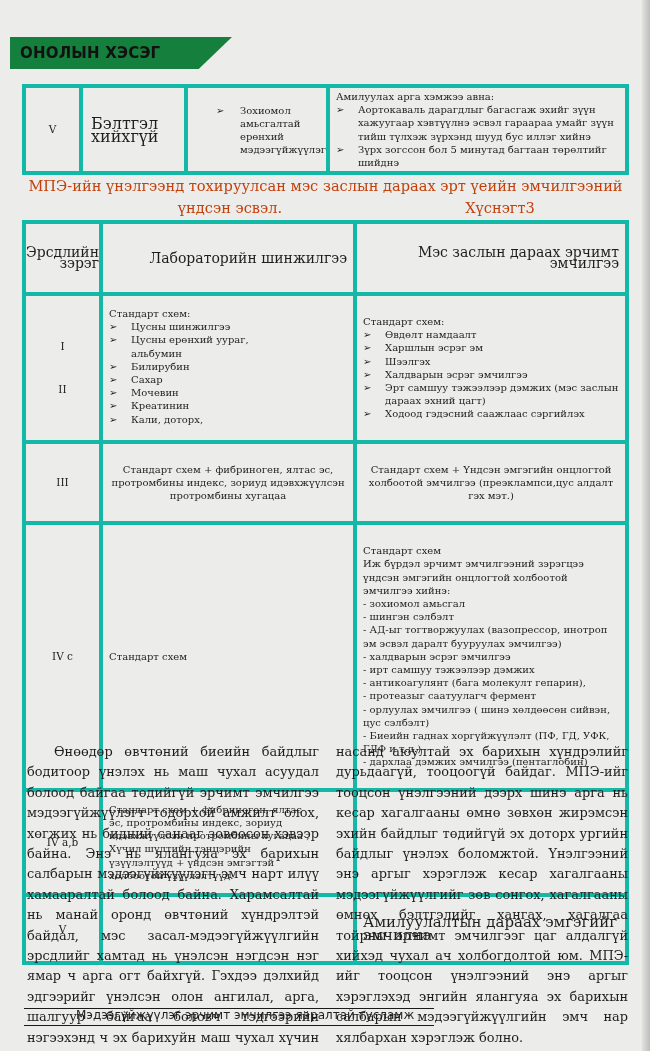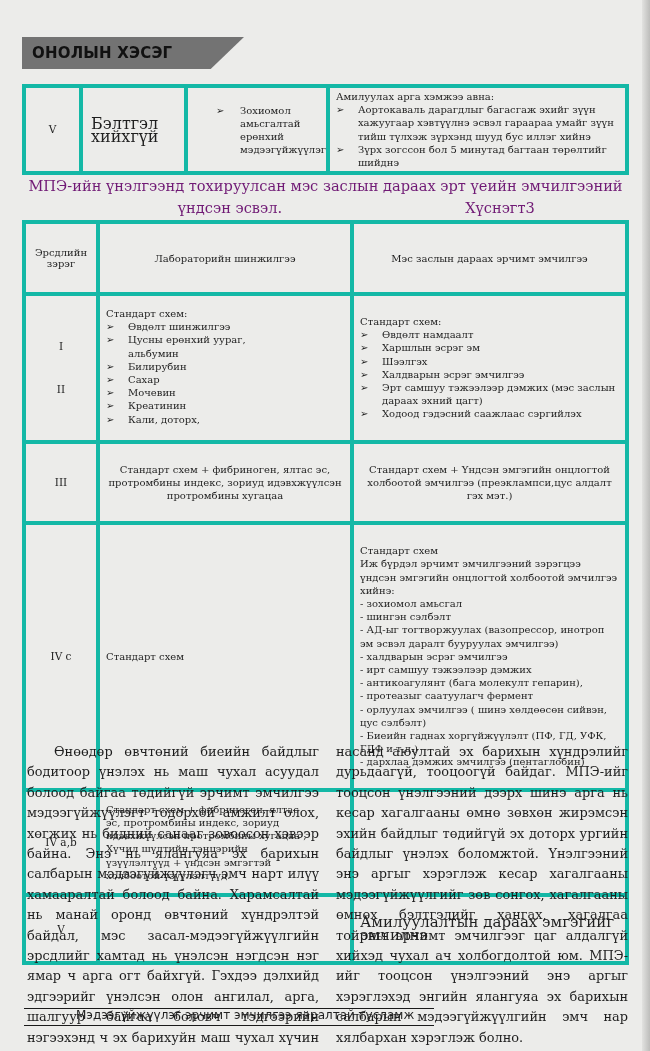--- a/index.html
+++ b/index.html
@@ -8,22 +8,22 @@
     background: #ececea;
     font-family: "DejaVu Serif", serif;
     color: #1f1f1f;
     position: relative;
   }
   .page-edge {
     position: absolute; right: 0; top: 0; width: 8px; height: 1051px;
     background: linear-gradient(to right, #e2e2e0, #bdbdbb);
   }
   .section-banner {
-    position: absolute; left: 22px; top: 37px; width: 222px; height: 32px;
-    background: #737373;
+    position: absolute; left: 10px; top: 37px; width: 222px; height: 32px;
+    background: #15803d;
     clip-path: polygon(0 0, 100% 0, 85% 100%, 0 100%);
   }
   .section-banner span {
     position: absolute; left: 10px; top: 7px;
     font-family: "DejaVu Sans", sans-serif; font-weight: bold;
     font-size: 15px; color: #111; letter-spacing: 0.2px;
   }
   table { border-collapse: collapse; position: absolute; }
   td { border: 4px solid #14b8a6; vertical-align: middle; padding: 0; font-size: 9.6px; line-height: 13px; }
   .t1 { left: 22px; top: 84px; width: 607px; height: 85px; }
@@ -31,31 +31,31 @@
   .t1 td.c2 { width: 93px; padding-left: 8px; font-size: 16px; }
   .t1 td.c3 { width: 137px; font-size: 10px; }
   .t1 td.c4 { padding: 2px 6px 2px 6px; vertical-align: top; font-size: 10px; line-height: 13.2px; }
   .bullet-row { display: flex; }
   .arrow { width: 22px; flex: 0 0 22px; font-family: "DejaVu Sans", sans-serif; font-size: 10px; }
   .t1 td.c3 .inner { display: flex; padding-left: 28px; }
   .t1 td.c3 .inner .arrow { width: 24px; flex: 0 0 24px; }
 
   .table-title {
     position: absolute; left: 22px; width: 607px; text-align: center;
-    font-size: 14.6px; line-height: 20px; color: #701a75;
+    font-size: 14.6px; line-height: 20px; color: #c2410c;
   }
   .tt1 { top: 176px; }
   .tt2 { top: 198px; left: 130px; width: 200px; }
   .tt3 { top: 198px; left: 400px; width: 200px; }
 
   .t2 { left: 22px; top: 220px; width: 607px; }
   .t2 td.risk { width: 70px; text-align: center; font-size: 10.5px; }
   .t2 td.lab { width: 204px; padding: 11px 6px; vertical-align: top; font-size: 10px; line-height: 13.2px; }
   .t2 td.tx { padding: 19px 6px; vertical-align: top; font-size: 10px; line-height: 13.2px; }
-  .t2 tr.head td { height: 30px; text-align: center; font-size: 10px; line-height: 11px; vertical-align: middle; }
+  .t2 tr.head td { height: 30px; text-align: right; font-size: 14px; line-height: 11px; vertical-align: middle; }
   .t2 td.lab .arrow, .t2 td.tx .arrow { width: 22px; flex: 0 0 22px; }
   .mid td.lab, .mid td.tx { vertical-align: middle !important; text-align: center; }
 
   .body-col {
     position: absolute; top: 742px; width: 292px;
     font-size: 12.9px; line-height: 20.4px; text-align: justify; color: #1d1d1d;
   }
   .body-col p { margin: 0; }
   .col-left { left: 27px; text-indent: 27px; }
   .col-right { left: 336px; }
@@ -115,21 +115,21 @@
   </tr>
   <tr style="height:121px;">
     <td class="risk">
       <div style="margin-bottom:30px;">I</div>
       <div>II</div>
     </td>
     <td class="lab">
       <div>Стандарт схем:</div>
       <div class="bullet-row">
             <span class="arrow">➢</span>
-            <span>Өвдөлт шинжилгээ</span>
+            <span>Цусны шинжилгээ</span>
           </div>
       <div class="bullet-row">
             <span class="arrow">➢</span>
             <span style="width:130px;">Цусны ерөнхий уураг, альбумин</span>
           </div>
       <div class="bullet-row">
             <span class="arrow">➢</span>
             <span>Билирубин</span>
           </div>
       <div class="bullet-row">

